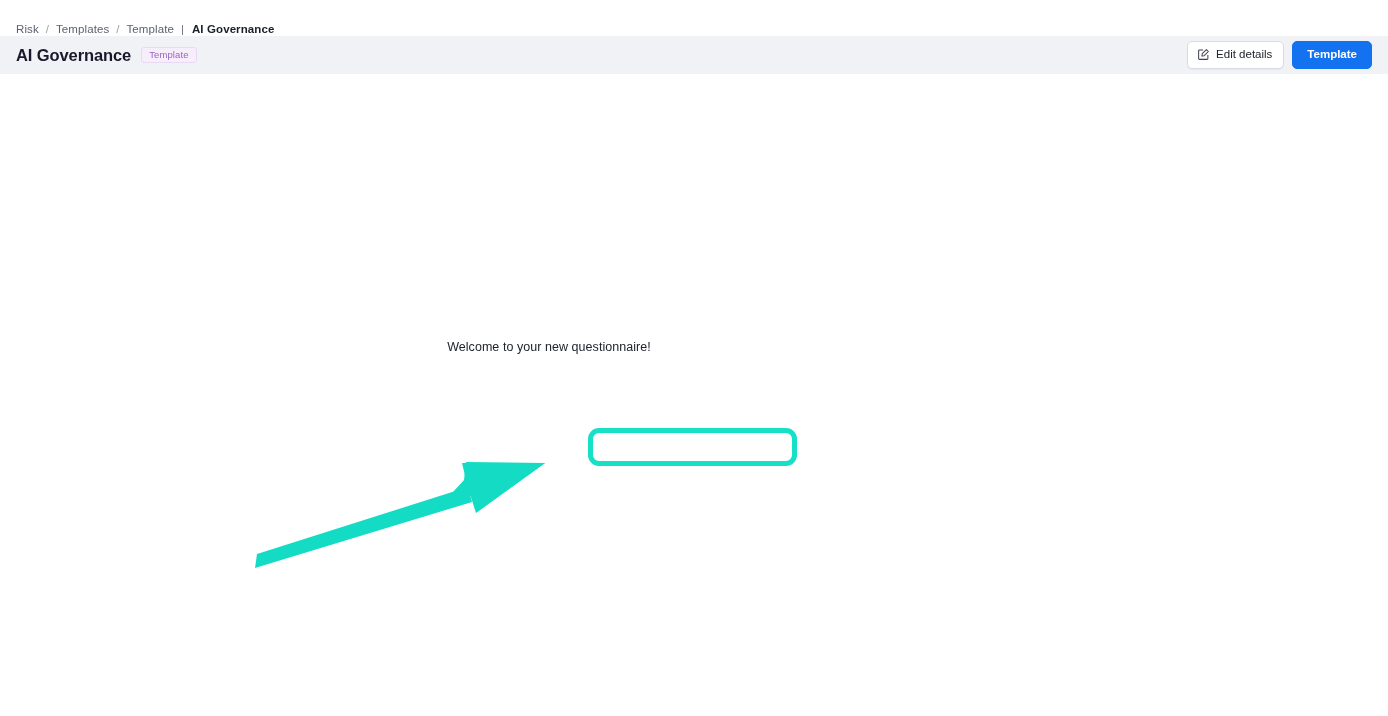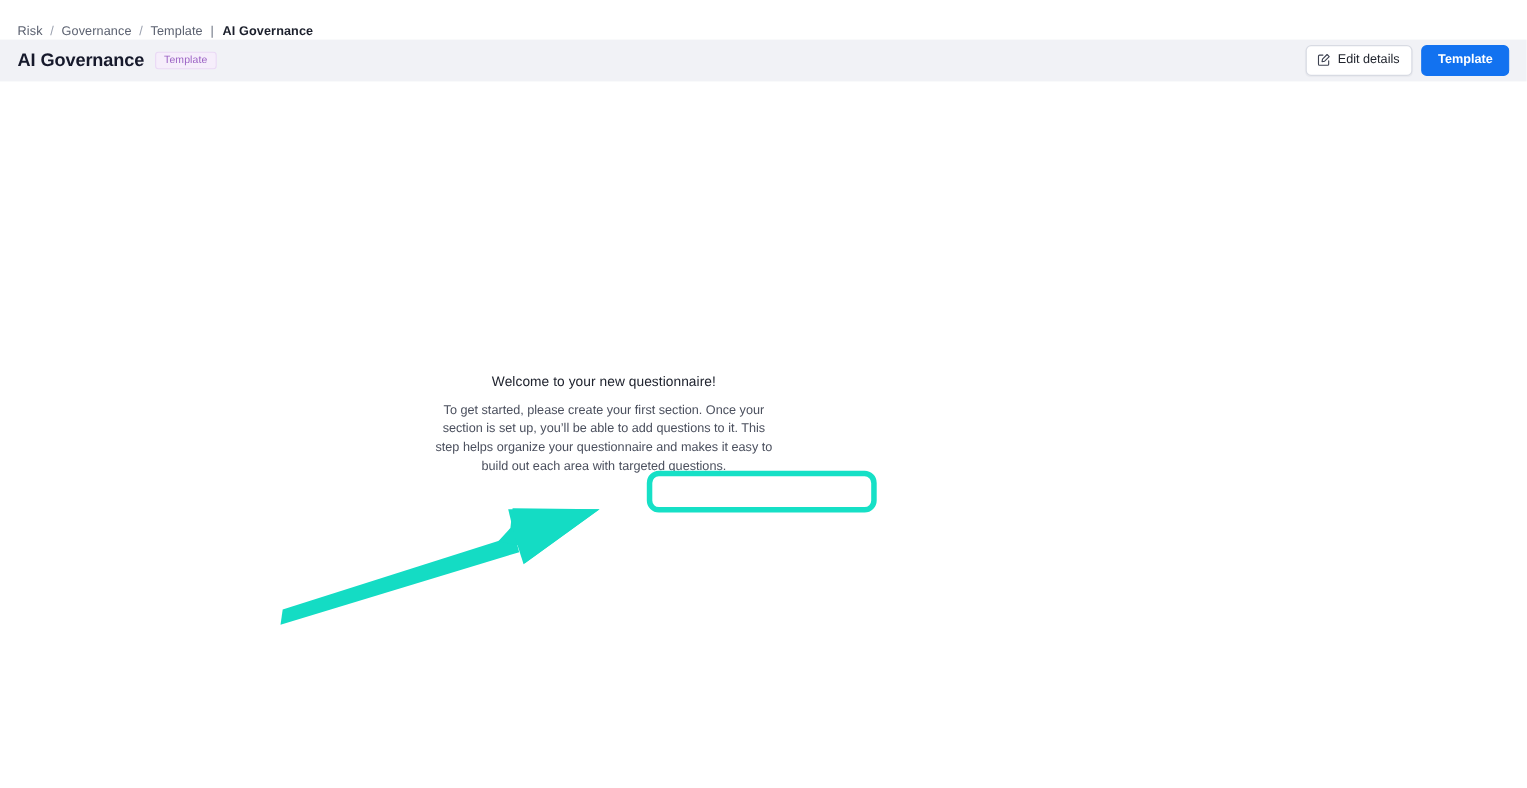--- a/index.html
+++ b/index.html
@@ -190,21 +190,21 @@
     height: 130px;
     pointer-events: none;
   }
 </style>
 </head>
 <body>
 
 <div class="breadcrumb-bar">
   <span class="crumb">Risk</span>
   <span class="crumb-sep">/</span>
-  <span class="crumb">Governance</span>
+  <span class="crumb">Templates</span>
   <span class="crumb-sep">/</span>
   <span class="crumb">Template</span>
   <span class="crumb-sep pipe">|</span>
   <span class="crumb current">AI Governance</span>
 </div>
 
 <div class="page-header">
   <div class="title-group">
     <span class="page-title">AI Governance</span>
     <span class="badge-template">Template</span>
@@ -220,21 +220,20 @@
       <span>Edit details</span>
     </button>
     <button class="btn btn-primary">
       <span>Template</span>
     </button>
   </div>
 </div>
 
 <div class="empty-state">
   <div class="empty-heading">Welcome to your new questionnaire!</div>
-  <div class="empty-body">To get started, please create your first section. Once your section is set up, you’ll be able to add questions to it. This step helps organize your questionnaire and makes it easy to build out each area with targeted questions.</div>
 </div>
 
 <div class="highlight-box"></div>
 
 <svg class="annotation-arrow" viewBox="0 0 320 130" xmlns="http://www.w3.org/2000/svg">
   <polygon points="15,118 17,104 228,37 232,52" fill="#14dcc4"></polygon>
   <polygon points="226,12 305,13 237,62 232,46 213,42 224,30" fill="#14dcc4"></polygon>
   <polygon points="222,13 305,13 236,63 228,38" fill="#14dcc4"></polygon>
 </svg>
 

